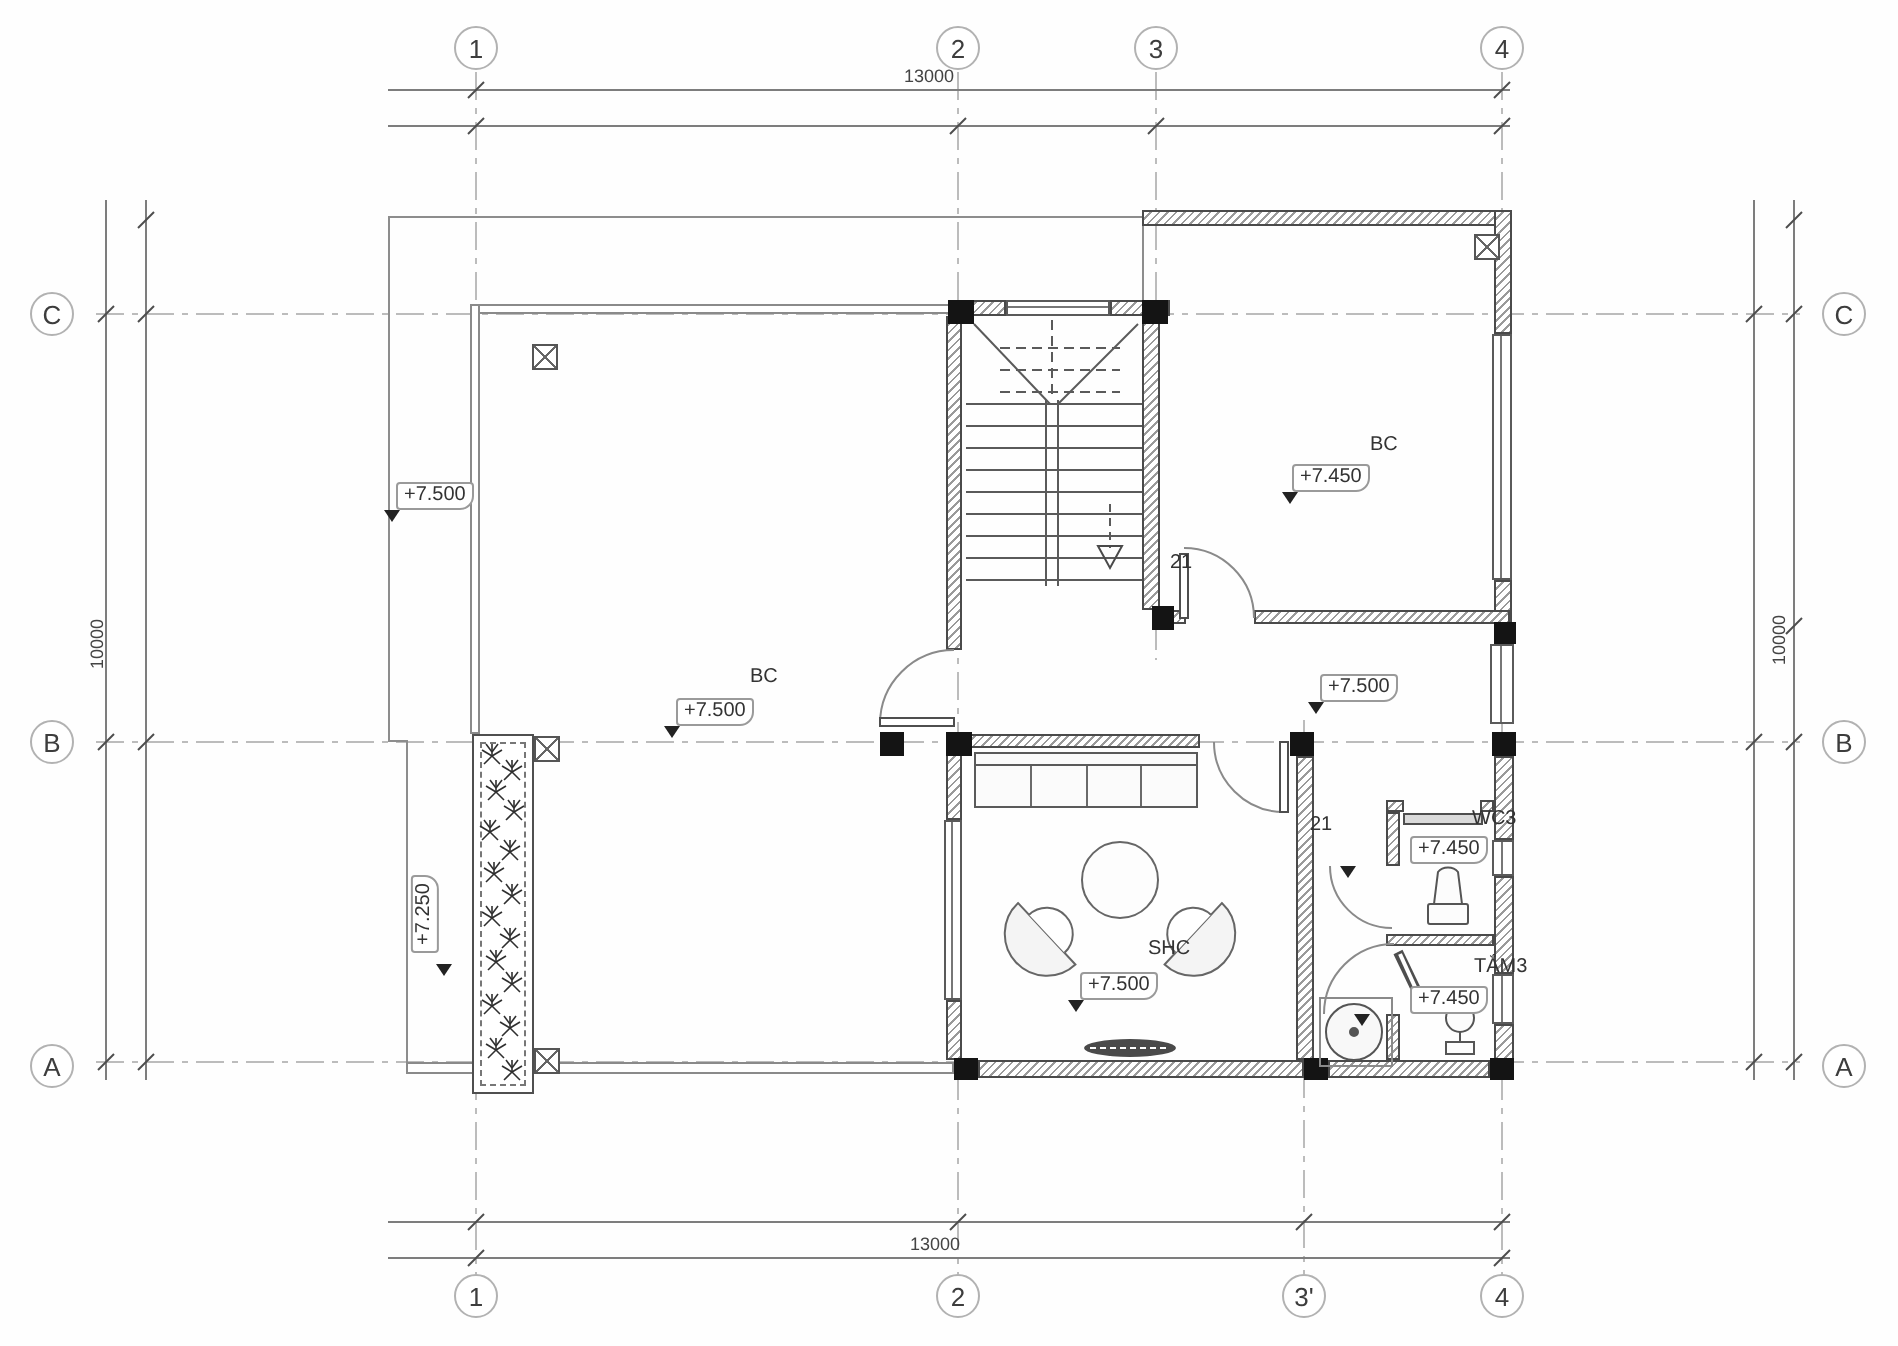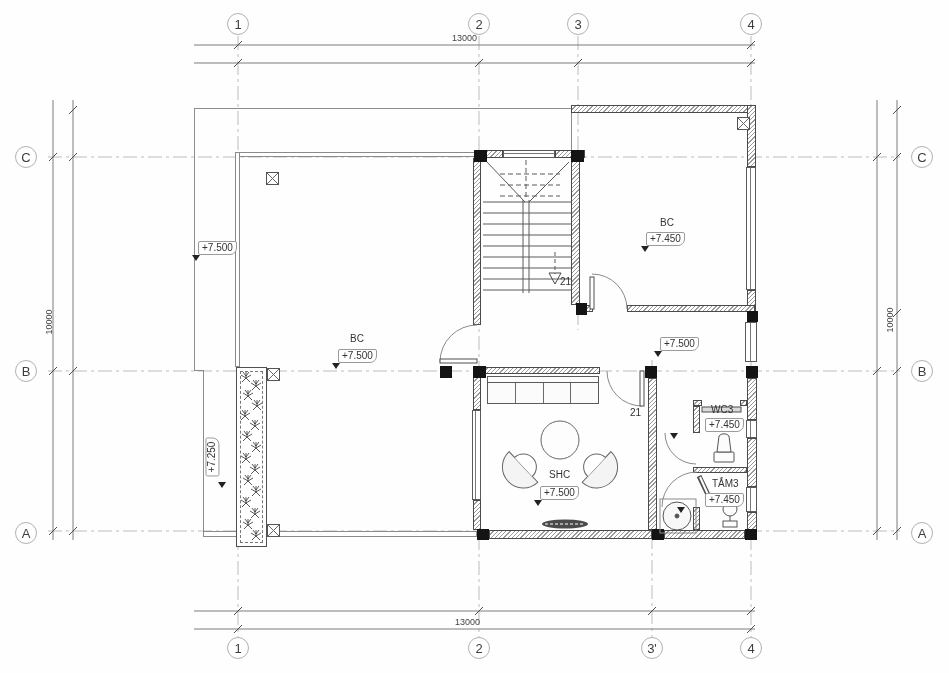--- a/index.html
+++ b/index.html
@@ -23,21 +23,21 @@
   .winH{background-image:linear-gradient(to bottom,transparent calc(50% - 1px),#777 calc(50% - 1px),#777 calc(50% + 0px),transparent calc(50% + 0px));}
   
   .bubble{width:22px;height:22px;border:1.5px solid #b2b2b2;border-radius:50%;background:#fff;
           display:flex;align-items:center;justify-content:center;font-size:13px;color:#3d3d3d;}
   
   .flag{border:1px solid #9a9a9a;border-radius:2px 2px 7px 2px;background:#fff;
         font-size:10px;line-height:12px;padding:0 3px;color:#333;white-space:nowrap;}
   .flag.rot{transform:rotate(-90deg);transform-origin:center center;}
   .tri{width:0;height:0;border-left:4px solid transparent;border-right:4px solid transparent;
        border-top:6px solid #222;}
-  .lbl{font-size:10px;color:#333;white-space:nowrap;}
+  .lbl{font-size:10px;color:#333;white-space:nowrap;margin-left:25px;}
   .dim{font-size:9px;color:#444;white-space:nowrap;}
   .dim.rot{transform:rotate(-90deg);transform-origin:center center;}
   .xbox{width:13px;height:13px;background:
         linear-gradient(45deg,transparent calc(50% - .7px),#666 calc(50% - .7px),#666 calc(50% + .7px),transparent calc(50% + .7px)),
         linear-gradient(-45deg,transparent calc(50% - .7px),#666 calc(50% - .7px),#666 calc(50% + .7px),transparent calc(50% + .7px)),#fff;
         border:1px solid #555;}
   .planter-outer{border:1px solid #4f4f4f;background:#fff;}
   .planter-inner{border:1px dashed #777;}
   .watermark{font-family:"DejaVu Serif","Liberation Serif",serif;font-weight:bold;
              font-size:24px;letter-spacing:2px;color:#b5b5b5;}

